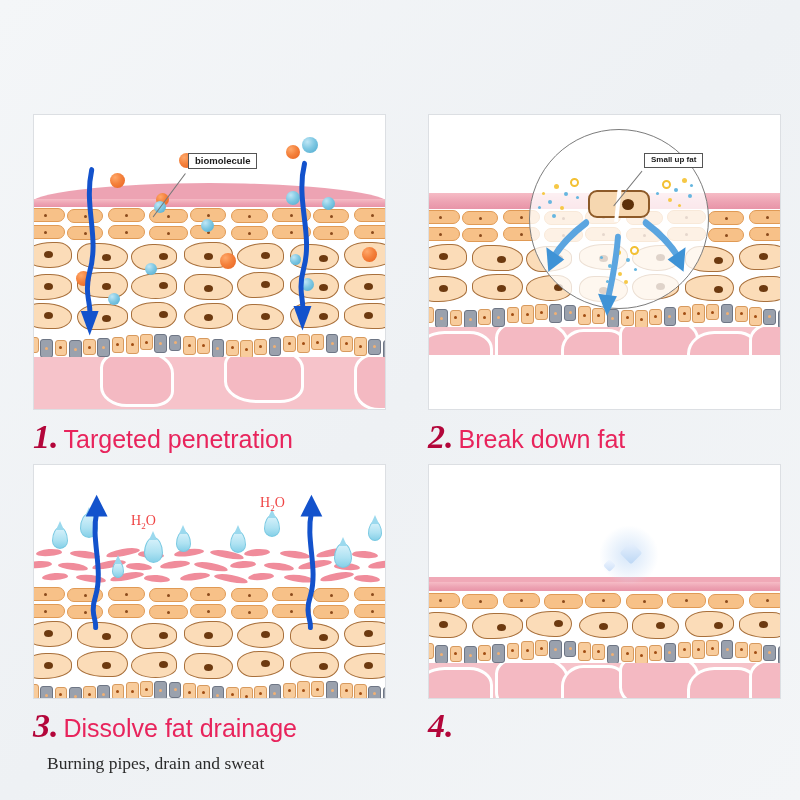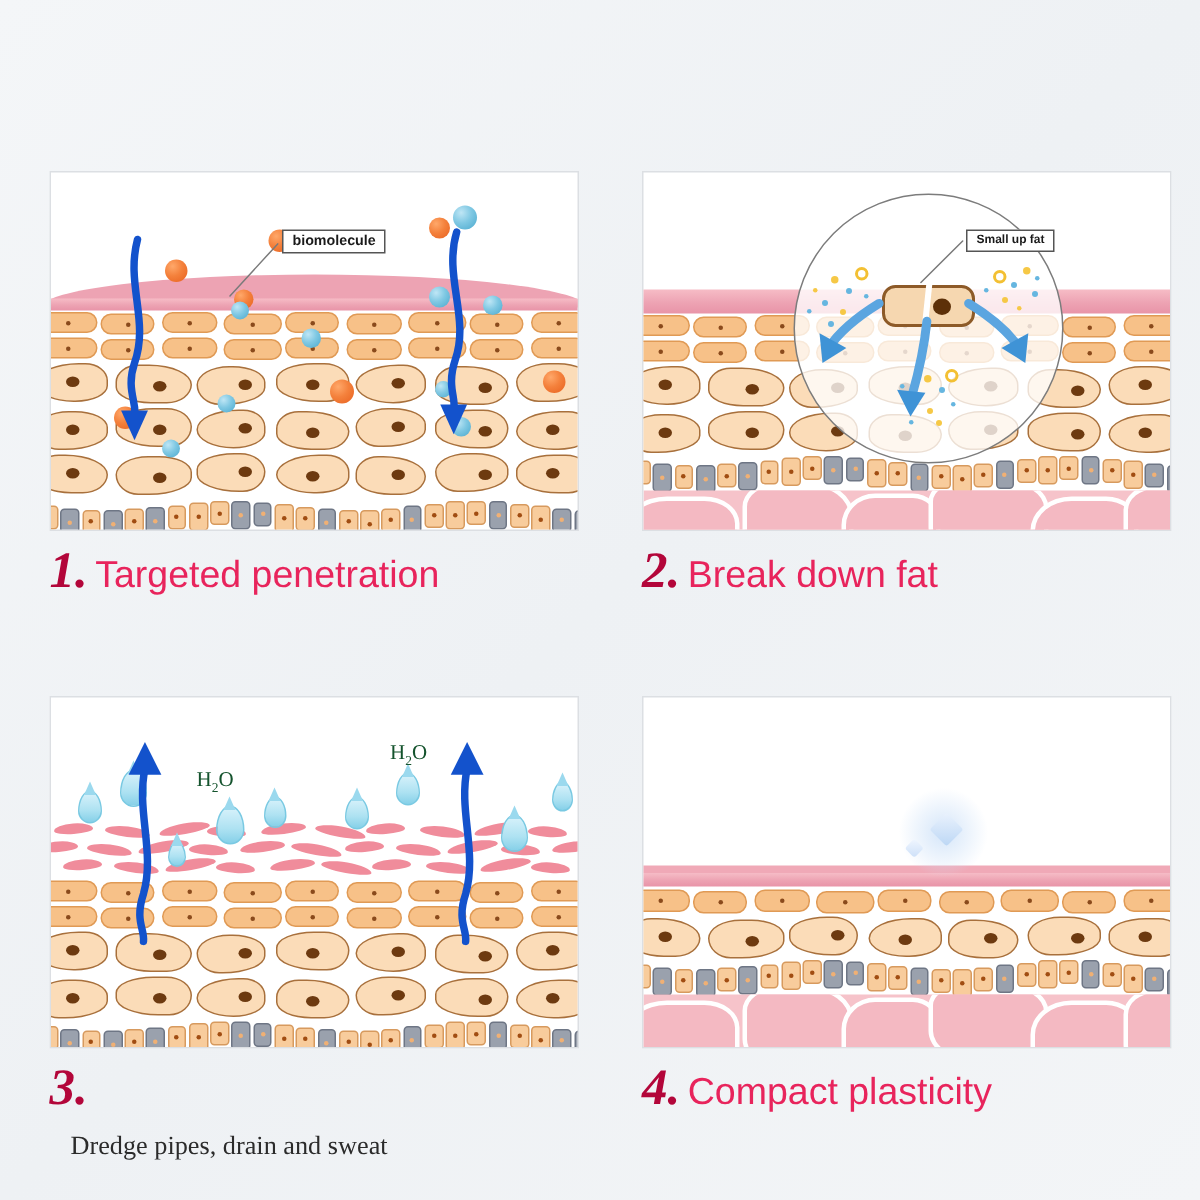--- a/index.html
+++ b/index.html
@@ -23,21 +23,21 @@
   }
 
   
   .card{position:absolute;width:355px;}
   .card-1{left:33px;top:114px;}
   .card-2{left:428px;top:114px;}
   .card-3{left:33px;top:464px;}
   .card-4{left:428px;top:464px;}
 
   .panel{
-    position:relative;width:353px;height:240px;
+    position:relative;width:353px;height:296px;
     background:#fff;border:1px solid #dcdfe3;
     box-sizing:border-box;overflow:hidden;
   }
   .panel-3{height:235px;}
 
   .caption{margin-top:10px;}
   .cap-head{white-space:nowrap;display:flex;align-items:baseline;}
   .cap-num{
     font-family:"Liberation Serif",serif;
     font-style:italic;font-weight:bold;font-size:34px;color:#b3063a;
@@ -145,21 +145,21 @@
     box-sizing:border-box;
   }
   .drop::before{
     content:"";position:absolute;left:50%;top:-7px;width:0;height:0;
     margin-left:-4.2px;
     border-left:4.2px solid transparent;border-right:4.2px solid transparent;
     border-bottom:9px solid #9bd9ee;
   }
   .h2o{
     position:absolute;font-family:"Liberation Serif",serif;
-    font-size:14px;color:#14532d;white-space:nowrap;
+    font-size:14px;color:#ef4444;white-space:nowrap;
   }
   .h2o sub{font-size:9px;}
 
   
   .mag{
     position:absolute;border:1.4px solid #7c7c7c;border-radius:50%;
     background:rgba(255,255,255,0.78);overflow:hidden;box-sizing:border-box;
   }
   .broken-cell{
     position:absolute;background:#f6d7b0;border:2.4px solid #8d5a28;
@@ -658,22 +658,23 @@
         <svg class="arrow-svg" viewBox="0 0 353 235" preserveAspectRatio="none">
           <path d="M63 48 C 57 76, 70 104, 62 132 C 56 150, 63 156, 62 164" fill="none" stroke="#1352cc" stroke-width="5" stroke-linecap="round"></path>
           <path d="M52 52 L63 30 L74 52 Z" fill="#1352cc" stroke-linecap="round"></path>
           <path d="M279 48 C 273 76, 286 104, 278 132 C 272 150, 279 156, 278 164" fill="none" stroke="#1352cc" stroke-width="5" stroke-linecap="round"></path>
           <path d="M268 52 L279 30 L290 52 Z" fill="#1352cc" stroke-linecap="round"></path>
         </svg>
       </div>
     <div class="caption">
       <div class="cap-head">
         <span class="cap-num">3.</span>
+        <span class="cap-title">Dissolve fat drainage</span>
       </div>
-      <div class="cap-body indent-sm">Dredge pipes, drain and sweat</div>
+      <div class="cap-body indent-sm">Burning pipes, drain and sweat</div>
     </div>
   </div>
 
   <div class="card card-4">
     <div class="panel panel-3" id="panel4">
         <div class="surface-thin" style="top: 112px; height: 5px;"></div>
         <div class="surface-band" style="top: 117px; height: 9px;"></div>
         <div class="corneo-row" style="top: 128px;">
           <div class="corneo-cell" style="left: 0px; width: 39px; height: 15px; top: 0px;"></div>
           <div class="corneo-cell" style="left: 41px; width: 36px; height: 15px; top: 1px;"></div>
@@ -746,18 +747,17 @@
         </div>
         <div class="sparkle" style="left: 186px; top: 72px;">
           <div class="glow" style="left: -16px; top: -12px; width: 60px; height: 60px;"></div>
           <div class="d4" style="left: 8px; top: 8px; width: 16px; height: 16px; background: linear-gradient(135deg, rgb(234, 242, 253), rgb(188, 215, 245));"></div>
           <div class="d4" style="left: -10px; top: 24px; width: 9px; height: 9px; background: linear-gradient(135deg, rgb(240, 246, 255), rgb(205, 224, 248));"></div>
         </div>
       </div>
     <div class="caption">
       <div class="cap-head">
         <span class="cap-num">4.</span>
-        <span class="cap-title">Compact plasticity</span>
       </div>
     </div>
   </div>
 
 </div>
 
 </body></html>

